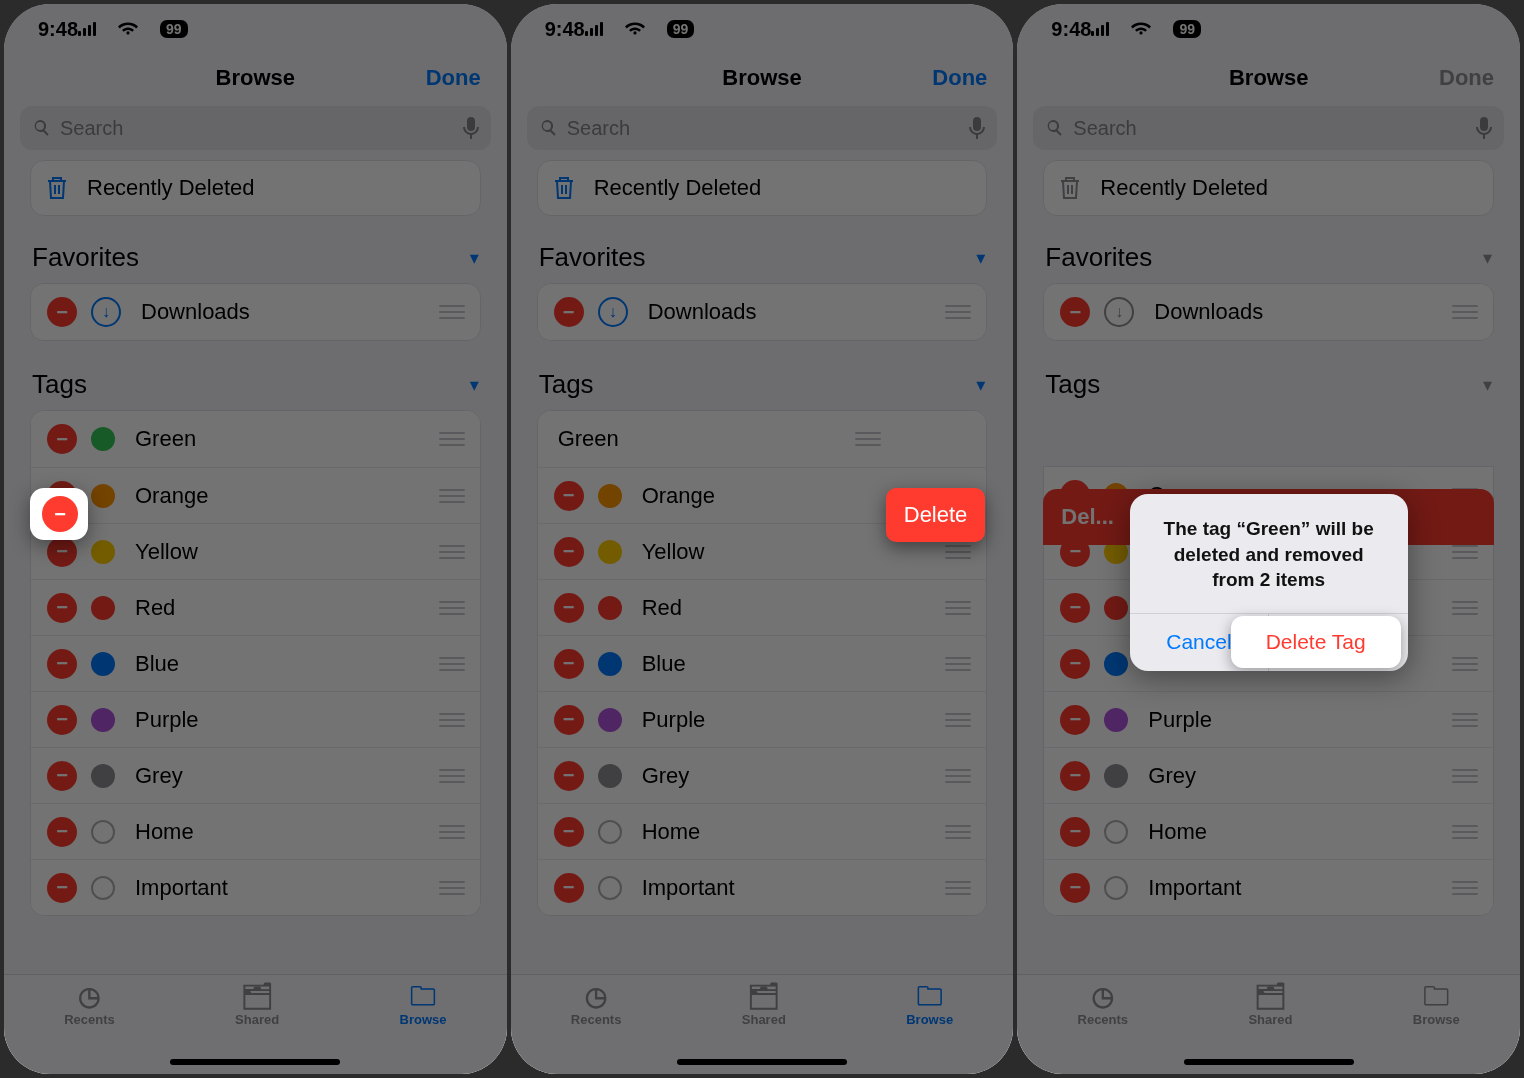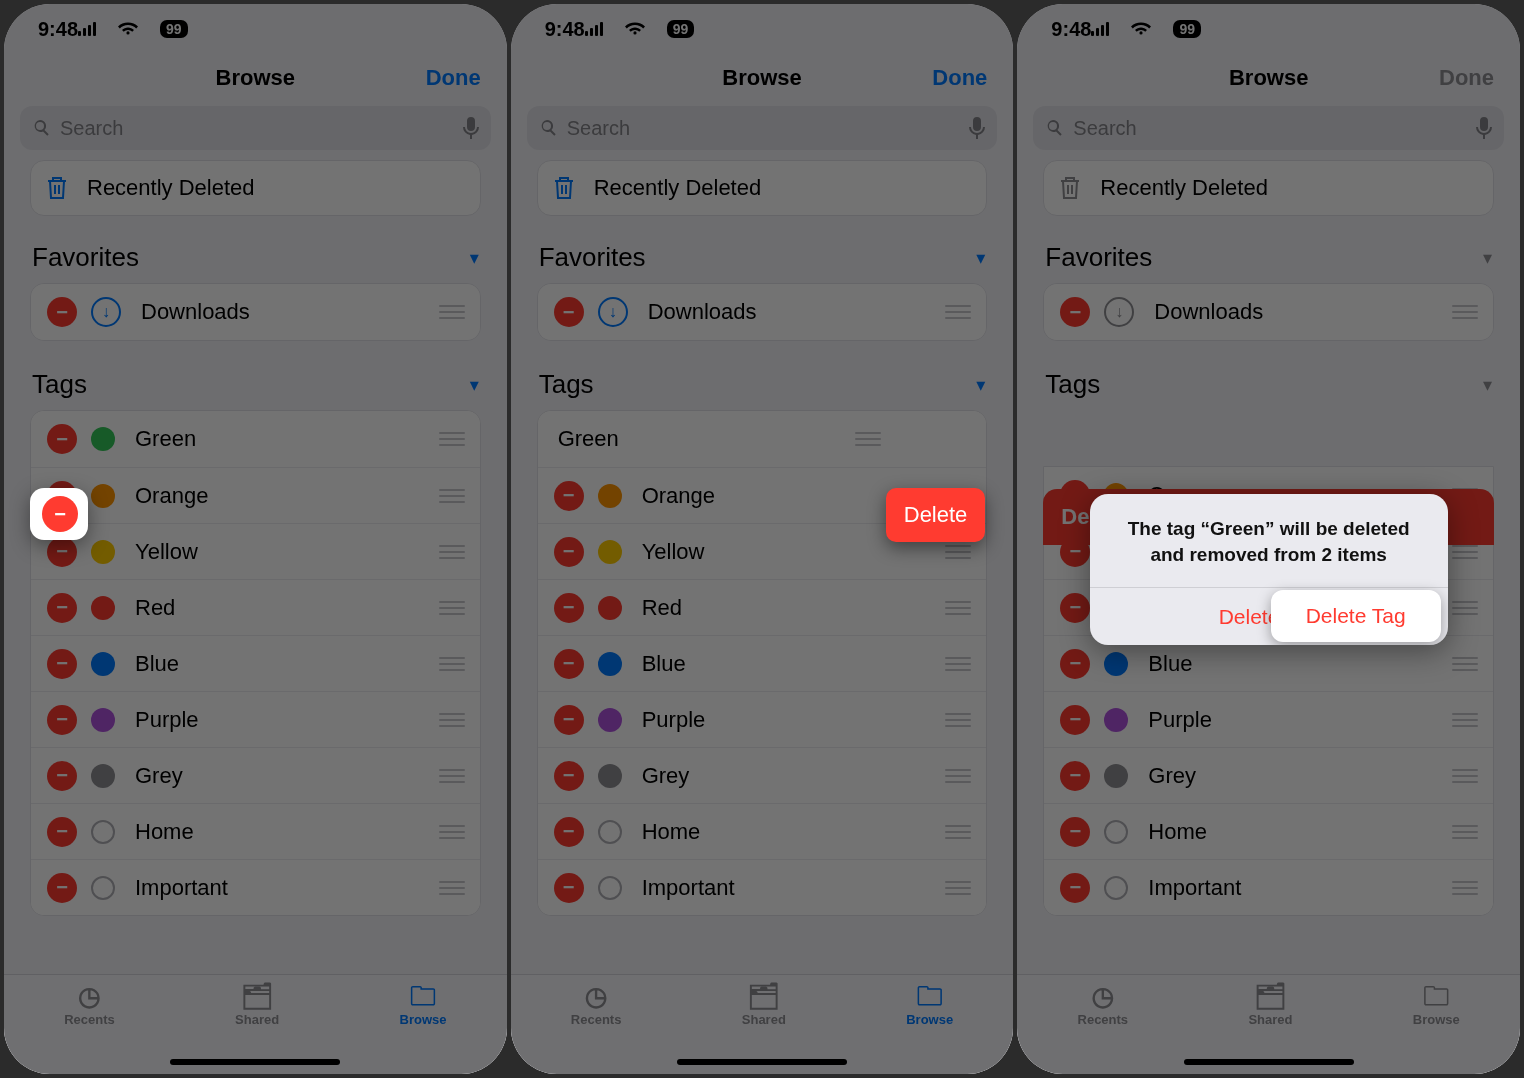--- a/index.html
+++ b/index.html
@@ -193,21 +193,21 @@
     height:56px;
     background:#ff3b30;
     border-radius:14px 14px 0 0;
     z-index:30;
     display:flex; align-items:center; padding-left:18px;
     color:#fff; font-size:22px; font-weight:600;
   }
   .alert{
     position:absolute;
     left:50%; transform:translateX(-50%);
-    width:358px;
+    width:278px;
     background:#eaeaef;
     border-radius:18px;
     z-index:100;
     overflow:hidden;
     box-shadow:0 6px 30px rgba(0,0,0,0.4);
   }
   .alert-body{
     padding:22px 22px 20px;
     text-align:center;
     font-size:19px;
@@ -737,17 +737,18 @@
           <span class="ticon">🗀</span>
           <span>Browse</span>
         </div>
     </div>
     <div class="home-indicator"></div>
   </div>
   <div class="dim-overlay"></div>
   <div class="alert" style="top:490px;">
     <div class="alert-body">The tag “Green” will be deleted and removed from 2 items</div>
     <div class="alert-row">
+      <div class="alert-btn cancel">Cancel</div>
       <div class="alert-btn delete">Delete Tag</div>
     </div>
     <div class="alert-highlight">Delete Tag</div>
   </div>
 </div>
 
 </body></html>

